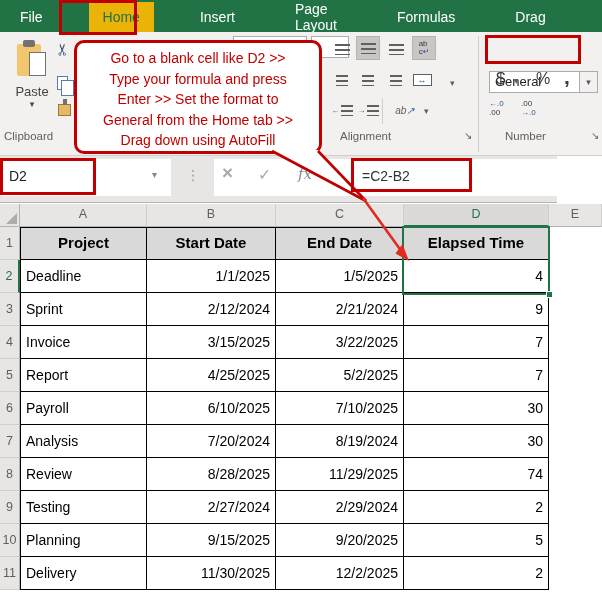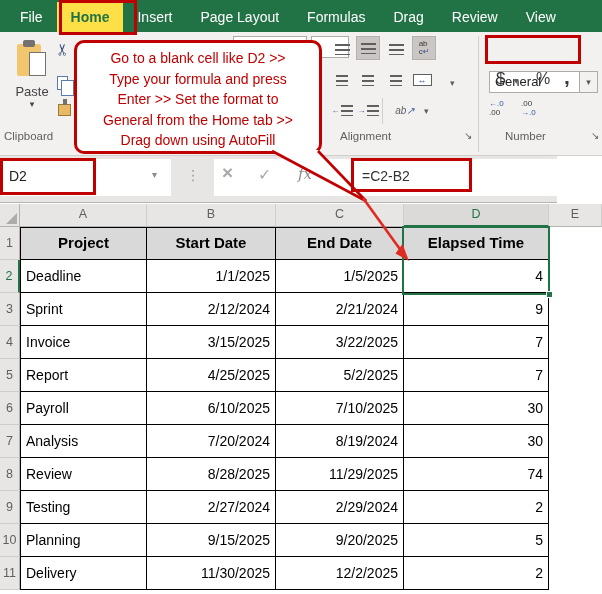--- a/index.html
+++ b/index.html
@@ -2,23 +2,23 @@
 <html><head>
 <meta charset="utf-8">
 <style>
   * { margin:0; padding:0; box-sizing:border-box; }
   html,body { background:#fff; }
   body { font-family:"Liberation Sans", sans-serif; }
   .stage { position:relative; width:602px; height:594px; overflow:hidden; background:#fff; }
 
   
   .tabs-bar { position:absolute; left:0; top:0; width:602px; height:32px; background:#217346;
-    display:flex; align-items:stretch; padding-left:6px; }
+    display:flex; align-items:stretch; padding-left:6px;gap:32px; }
   .tab { color:#fff; font-size:14px; display:flex; align-items:center; padding:0 14px; margin-top:2px; }
-  .tab.active { background:#fde047; color:#217346;font-weight:bold; }
+  .tab.active { background:#eab308; color:#217346; }
 
   
   .ribbon { position:absolute; left:0; top:32px; width:602px; height:124px; background:#F3F1F0;
     border-bottom:1px solid #D2D0CE; }
   .grp-label { position:absolute; font-size:11.5px; color:#5f5f5f; text-align:left; }
   .vsep { position:absolute; top:4px; width:1px; height:116px; background:#D2D0CE; }
 
   
   .paste-btn { position:absolute; left:4px; top:6px; width:56px; height:92px; text-align:center; }
   .clip-icon { position:relative; width:30px; height:42px; margin:2px auto 0; }

